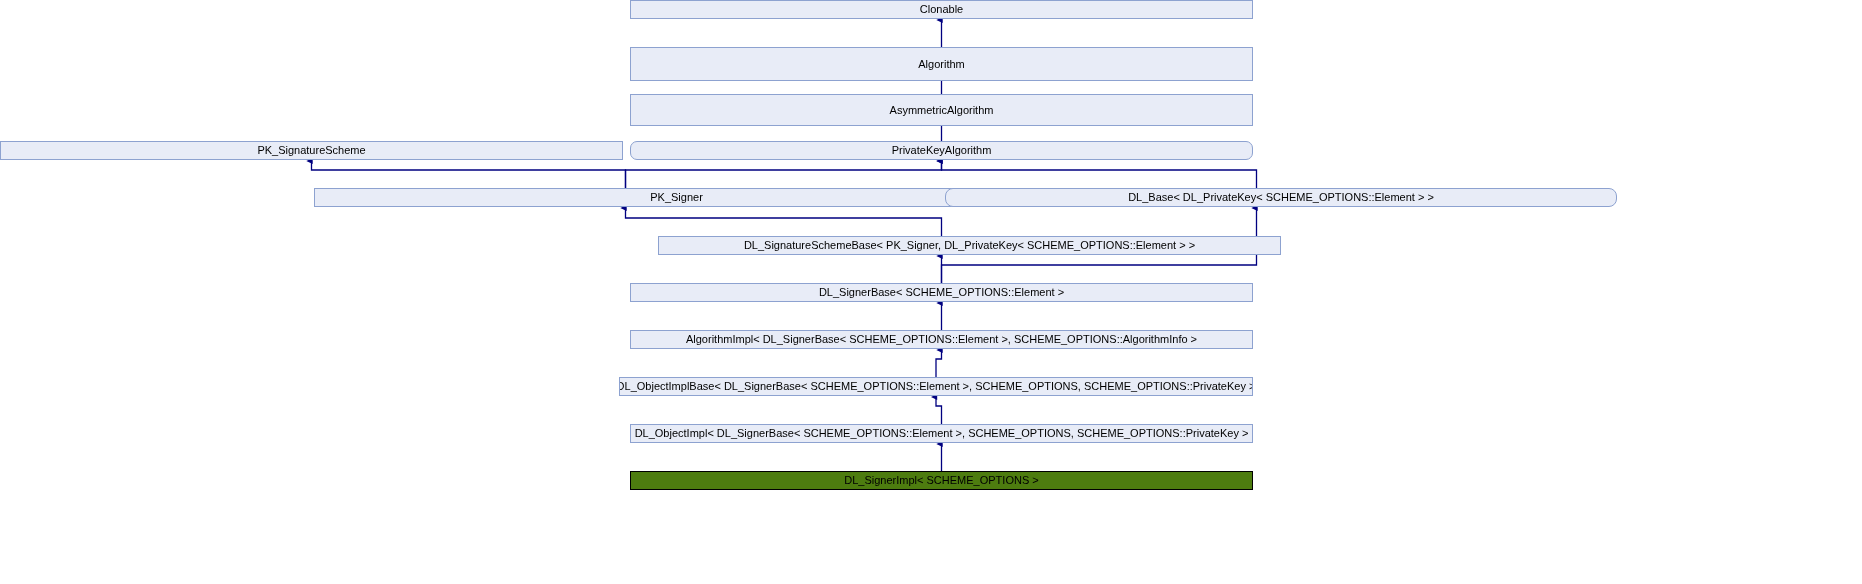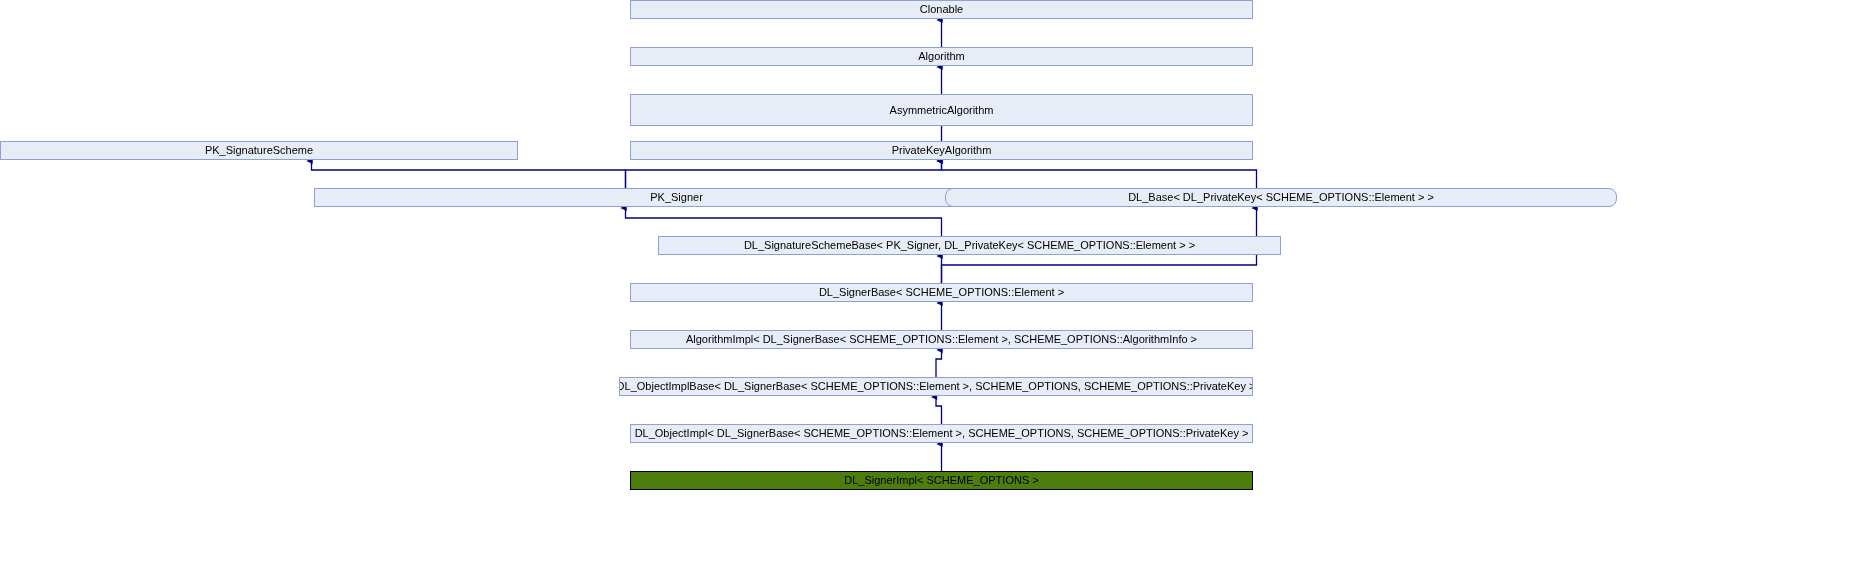--- a/index.html
+++ b/index.html
@@ -74,30 +74,30 @@
         <path d="M 941.5 330 L 941.5 303" fill="none" stroke="#000080" stroke-width="1.3" marker-end="url(#arrowhead)"></path>
         <path d="M 936 377 L 936 359 L 941.5 359 L 941.5 350" fill="none" stroke="#000080" stroke-width="1.3" marker-end="url(#arrowhead)"></path>
         <path d="M 941.5 424 L 941.5 406 L 936 406 L 936 397" fill="none" stroke="#000080" stroke-width="1.3" marker-end="url(#arrowhead)"></path>
         <path d="M 941.5 471 L 941.5 444" fill="none" stroke="#000080" stroke-width="1.3" marker-end="url(#arrowhead)"></path>
       </g>
   </svg>
   <div id="nodes">
       <div class="node" style="left: 630px; top: 0px; width: 623px; height: 19px;">
         <span class="node-label">Clonable</span>
       </div>
-      <div class="node" style="left: 630px; top: 47px; width: 623px; height: 19px;">
+      <div class="node" style="left: 630px; top: 47px; width: 623px; height: 34px;">
         <span class="node-label">Algorithm</span>
       </div>
       <div class="node" style="left: 630px; top: 94px; width: 623px; height: 32px;">
         <span class="node-label">AsymmetricAlgorithm</span>
       </div>
-      <div class="node" style="left: 0px; top: 141px; width: 518px; height: 19px;">
+      <div class="node" style="left: 0px; top: 141px; width: 623px; height: 19px;">
         <span class="node-label">PK_SignatureScheme</span>
       </div>
-      <div class="node" style="left: 630px; top: 141px; width: 623px; height: 19px;">
+      <div class="node" style="left: 630px; top: 141px; width: 623px; height: 19px; border-radius: 7px;">
         <span class="node-label">PrivateKeyAlgorithm</span>
       </div>
       <div class="node" style="left: 314px; top: 188px; width: 725px; height: 19px;">
         <span class="node-label">PK_Signer</span>
       </div>
       <div class="node" style="left: 945px; top: 188px; width: 672px; height: 19px; border-radius: 8px;">
         <span class="node-label">DL_Base&lt; DL_PrivateKey&lt; SCHEME_OPTIONS::Element &gt; &gt;</span>
       </div>
       <div class="node" style="left: 630px; top: 236px; width: 623px; height: 19px; margin-left: 28px;">
         <span class="node-label">DL_SignatureSchemeBase&lt; PK_Signer, DL_PrivateKey&lt; SCHEME_OPTIONS::Element &gt; &gt;</span>

